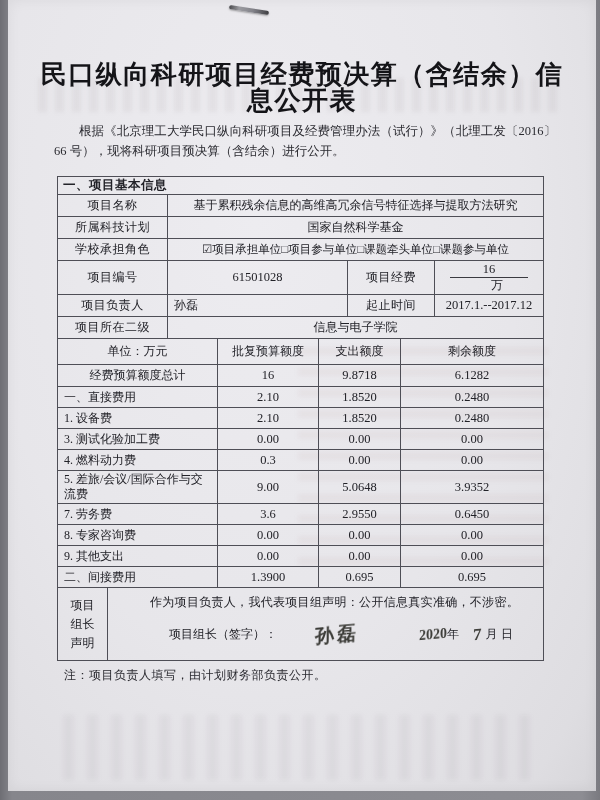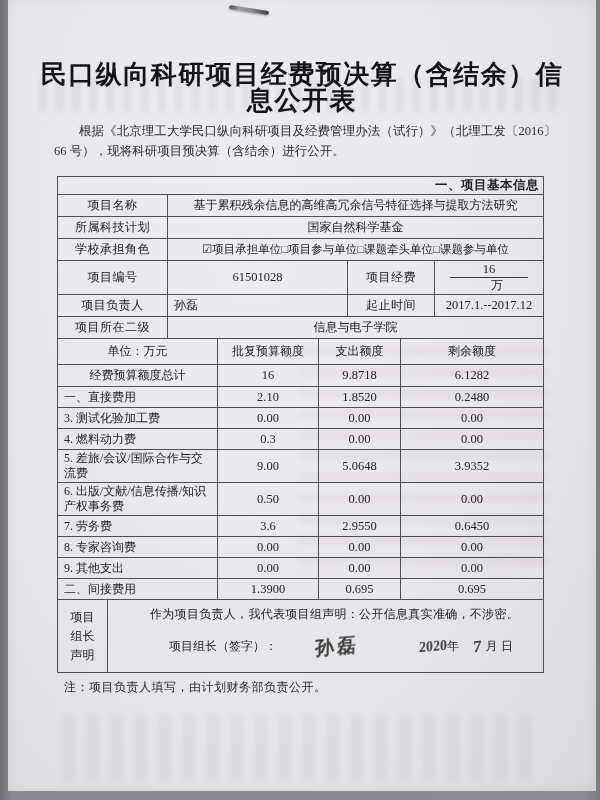--- a/index.html
+++ b/index.html
@@ -43,21 +43,21 @@
     font-size:12px;line-height:15px;vertical-align:middle;color:#222228;
   }
   .form .sec-head{
     font-family:"Liberation Sans","DejaVu Sans",sans-serif;
     font-weight:700;font-size:12.5px;padding-left:5px;letter-spacing:0.5px;
   }
   .form .lbl{text-align:center;letter-spacing:0.5px;}
   .form .ctr{text-align:center;}
   .form .lft{text-align:left;padding-left:6px;}
   .t1 tr{height:22px;}
-  .t1 tr.hdr{height:18px;text-align:right;}
+  .t1 tr.hdr{height:18px;}
   .t2 tr{height:21px;}
   .t2 tr.hdr{height:17px;}
   .t2 tr.cols{height:26px;}
   .t2 tr.total{height:22px;}
   .t2 .num{text-align:center;font-size:12.5px;}
   .underline-val{
     display:inline-block;min-width:74px;text-align:center;
     border-bottom:1px solid #3a3a40;font-size:12.5px;padding:0 2px;
   }
   .unit-after{margin-left:16px;}
@@ -157,42 +157,42 @@
         <td class="num">9.8718</td>
         <td class="num">6.1282</td>
       </tr>
       <tr>
         <td class="lft">一、直接费用</td>
         <td class="num">2.10</td>
         <td class="num">1.8520</td>
         <td class="num">0.2480</td>
       </tr>
       <tr>
+        <td class="lft">1. 设备费</td>
+        <td class="num">2.10</td>
+        <td class="num">1.8520</td>
+        <td class="num">0.2480</td>
+      </tr>
+      <tr>
         <td class="lft">3. 测试化验加工费</td>
         <td class="num">0.00</td>
         <td class="num">0.00</td>
         <td class="num">0.00</td>
       </tr>
       <tr>
         <td class="lft">4. 燃料动力费</td>
         <td class="num">0.3</td>
         <td class="num">0.00</td>
         <td class="num">0.00</td>
       </tr>
       <tr style="height:33px">
         <td class="lft">5. 差旅/会议/国际合作与交流费</td>
         <td class="num">9.00</td>
         <td class="num">5.0648</td>
         <td class="num">3.9352</td>
-      </tr>
-      <tr style="height:33px">
-        <td class="lft">6. 出版/文献/信息传播/知识产权事务费</td>
-        <td class="num">0.50</td>
-        <td class="num">0.00</td>
-        <td class="num">0.00</td>
       </tr>
       <tr>
         <td class="lft">7. 劳务费</td>
         <td class="num">3.6</td>
         <td class="num">2.9550</td>
         <td class="num">0.6450</td>
       </tr>
       <tr>
         <td class="lft">8. 专家咨询费</td>
         <td class="num">0.00</td>

